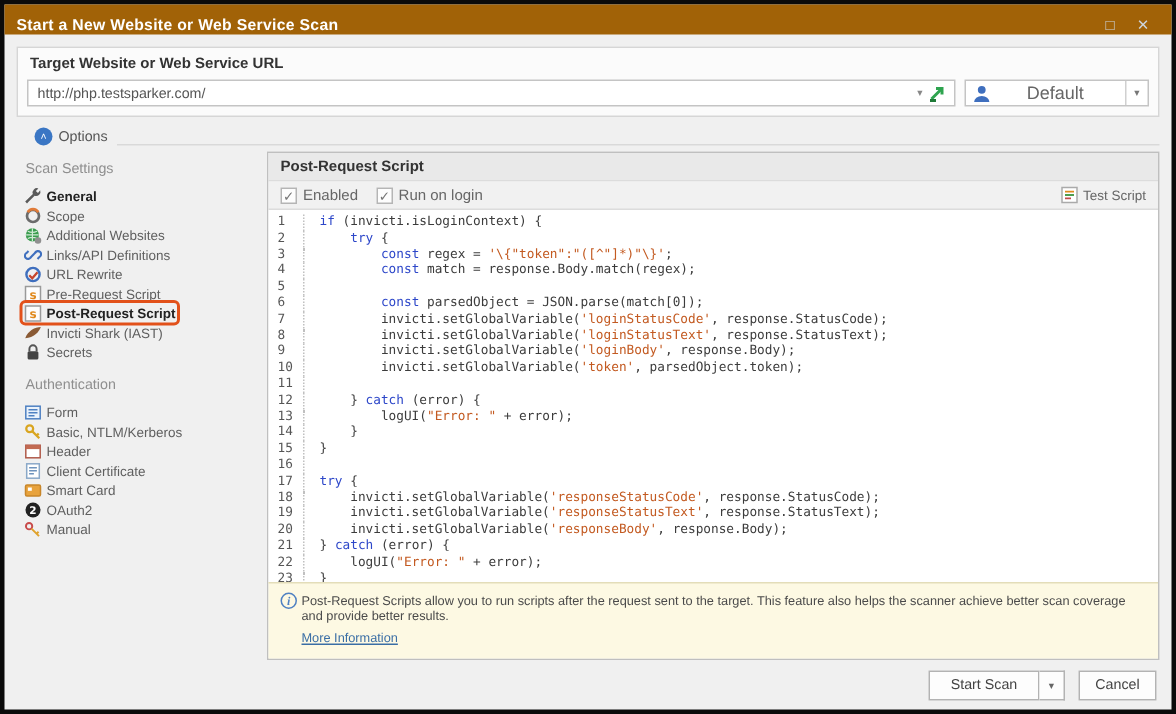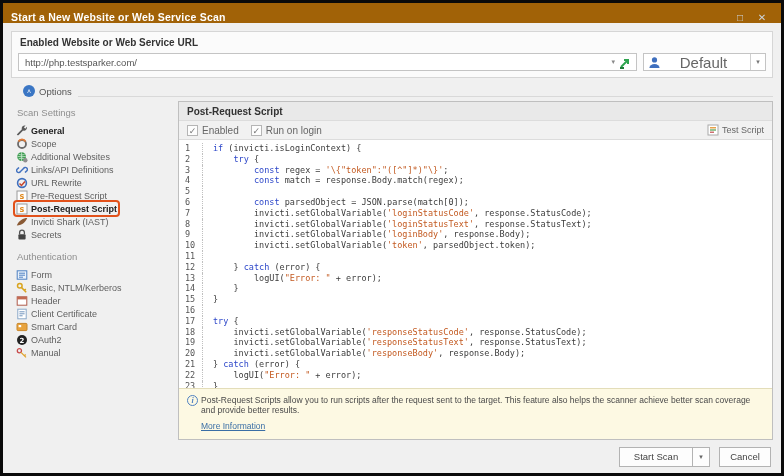--- a/index.html
+++ b/index.html
@@ -16,21 +16,21 @@
   
   .target-group { margin:8px 8px 4px 8px; background:#fbfbfb; border:1px solid #d6d6d6; padding:4px 6px 6px 6px; }
   .target-label { font-size:10px; font-weight:bold; color:#333; margin:1px 0 5px 2px; }
   .target-row { display:flex; align-items:center; }
   .url-input { flex:1; height:18px; background:#fff; border:1px solid #c4c4c4; display:flex; align-items:center; padding:0 4px 0 6px; }
   .url-text { flex:1; font-size:9.5px; color:#555; }
   .mini-caret { font-size:7px; color:#888; padding:0 3px; }
   .launch-ic { width:14px; height:13px; display:inline-block; }
   .profile-box { display:flex; align-items:center; margin-left:6px; border:1px solid #c4c4c4; background:#fff; height:18px; }
   .profile-main { display:flex; align-items:center; width:106px; padding:0 4px; }
-  .profile-name { flex:1; text-align:center; font-size:15px; color:#666; }
+  .profile-name { flex:1; text-align:center; font-size:12px; color:#666; }
   .profile-caret { width:15px; height:100%; border-left:1px solid #d0d0d0; display:flex; align-items:center; justify-content:center; font-size:7px; color:#777; }
 
   
   .options-row { display:flex; align-items:flex-end; margin:3px 8px 4px 20px; }
   .options-ic { width:12px; height:12px; border-radius:50%; background:#3a76c4; color:#fff; font-size:7px; display:flex; align-items:center; justify-content:center; margin-right:4px; }
   .options-label { font-size:9.5px; color:#555; margin-right:6px; }
   .options-line { flex:1; border-top:1px solid #d9d9d9; }
 
   
   .content { flex:1; display:flex; padding:0 8px 0 8px; min-height:0;gap:38px; }
@@ -85,21 +85,21 @@
 <div class="window">
 
   <div class="titlebar">
     <span class="title">Start a New Website or Web Service Scan</span>
     <span class="spacer"></span>
     <span class="win-btn">□</span>
     <span class="win-btn">✕</span>
   </div>
 
   <div class="target-group">
-    <div class="target-label">Enabled Website or Web Service URL</div>
+    <div class="target-label">Target Website or Web Service URL</div>
     <div class="target-row">
       <div class="url-input">
         <span class="url-text">http://php.testsparker.com/</span>
         <span class="mini-caret">▾</span>
         <span class="launch-ic">
           <svg width="14" height="13" viewBox="0 0 14 13">
               <path d="M3 10 L10 3" stroke="#2ea44f" stroke-width="2" fill="none"></path>
               <path d="M6 3 h4 v4" stroke="#2ea44f" stroke-width="2" fill="none"></path>
               <path d="M2 11 h4" stroke="#1f7a38" stroke-width="2"></path>
             </svg>

